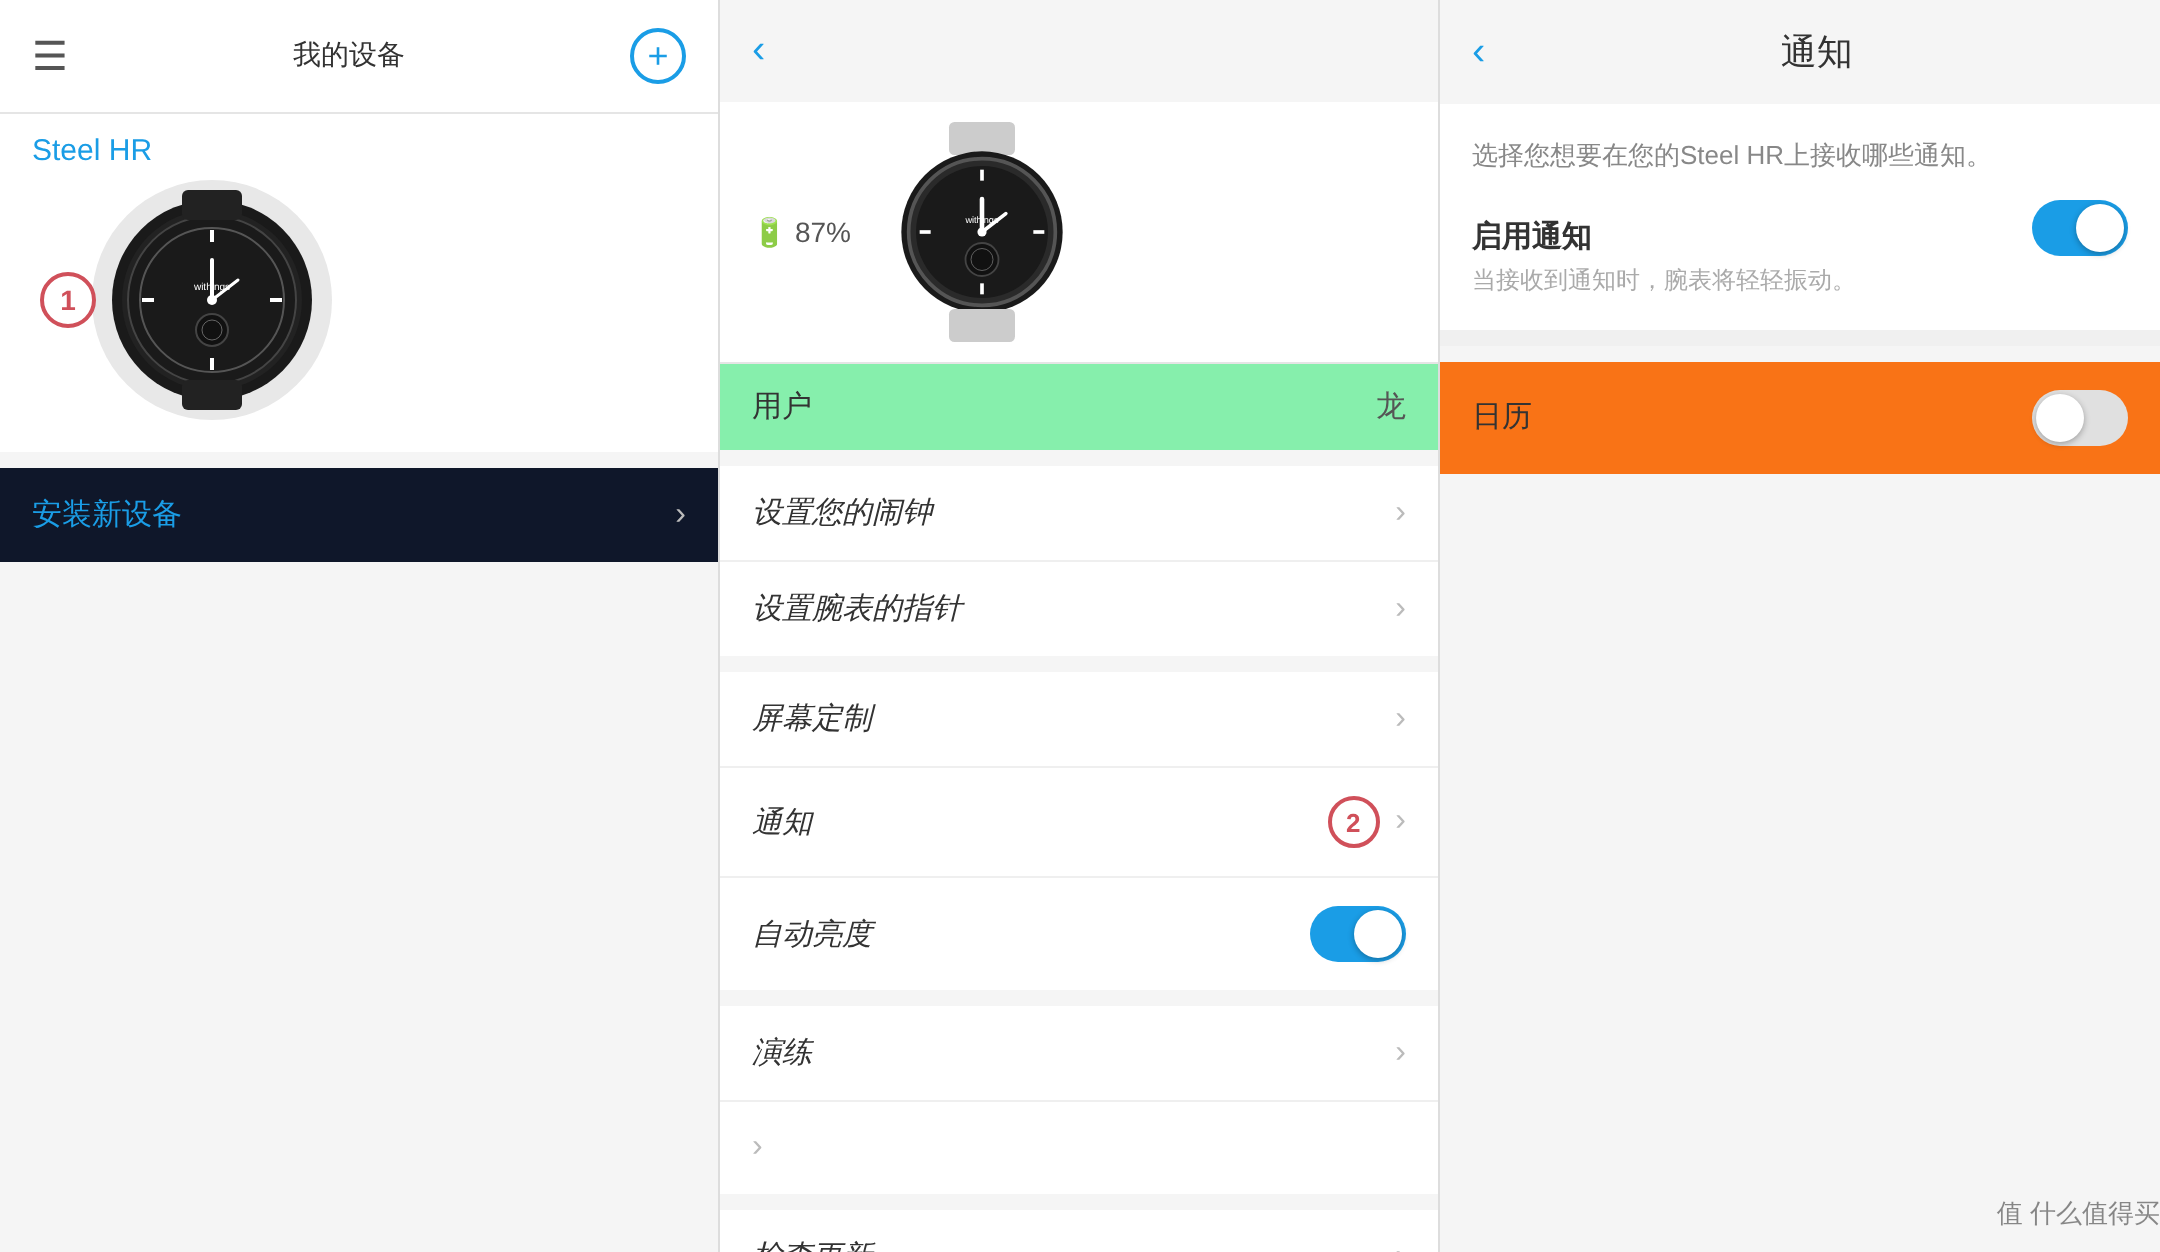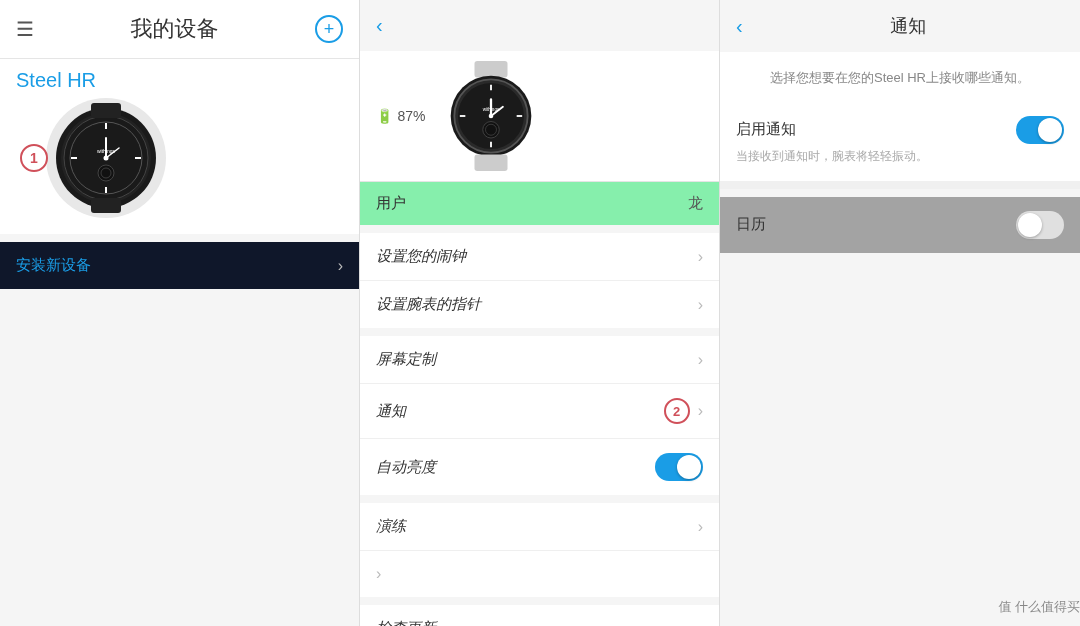--- a/index.html
+++ b/index.html
@@ -23,40 +23,40 @@
     }
     .panel-devices .header {
       display: flex;
       align-items: center;
       justify-content: space-between;
       padding: 14px 16px;
       background: #fff;
       border-bottom: 1px solid #e5e5e5;
     }
     .panel-devices .header .title {
-      font-size: 22px;
+      font-size: 14px;
       font-weight: 500;
       color: #333;
     }
     .hamburger-icon { font-size: 20px; color: #555; cursor: pointer; }
     .add-icon {
       width: 28px; height: 28px;
       border: 2px solid #1a9de6;
       border-radius: 50%;
       display: flex; align-items: center; justify-content: center;
       color: #1a9de6; font-size: 18px; cursor: pointer;
     }
     .device-section {
       background: #fff;
       margin-top: 0;
       padding: 10px 16px 16px;
     }
     .device-name {
       color: #1a9de6;
-      font-size: 20px;
+      font-size: 15px;
       margin-bottom: 6px;
     }
     .device-image-row {
       display: flex;
       align-items: center;
       position: relative;
     }
     .circle-badge {
       width: 28px; height: 28px;
       border: 2px solid #d0505a;
@@ -189,32 +189,33 @@
       background: #f5f5f5;
       gap: 10px;
     }
     .notif-title { font-size: 18px; font-weight: 500; color: #333; flex: 1; text-align: center; }
     .notif-enable-section {
       background: #fff;
       padding: 16px;
       margin-bottom: 0;
     }
     .notif-section-title { font-size: 17px; font-weight: 600; color: #222; margin-bottom: 8px; }
-    .notif-desc { font-size: 13px; color: #888; line-height: 1.5; margin-bottom: 28px; text-align: center; }
+    .notif-desc { font-size: 13px; color: #888; line-height: 1.5; margin-bottom: 12px; }
     .notif-enable-row {
       display: flex;
-      align-items: center;
+      align-items: flex-end;
       justify-content: space-between;
       margin-bottom: 4px;
+      font-weight: bold;
     }
     .notif-enable-label { font-size: 15px; color: #333; }
     .notif-sub-desc { font-size: 12px; color: #aaa; margin-top: 4px; }
     .notif-apps-section {
       margin-top: 8px;
-      background: #a3a3a3;
+      background: #f97316;
     }
     .notif-app-row {
       display: flex;
       align-items: center;
       justify-content: space-between;
       padding: 14px 16px;
       border-bottom: 1px solid #efefef;
     }
     .notif-app-row:last-child { border-bottom: none; }
     .notif-app-label { font-size: 15px; color: #333; }

